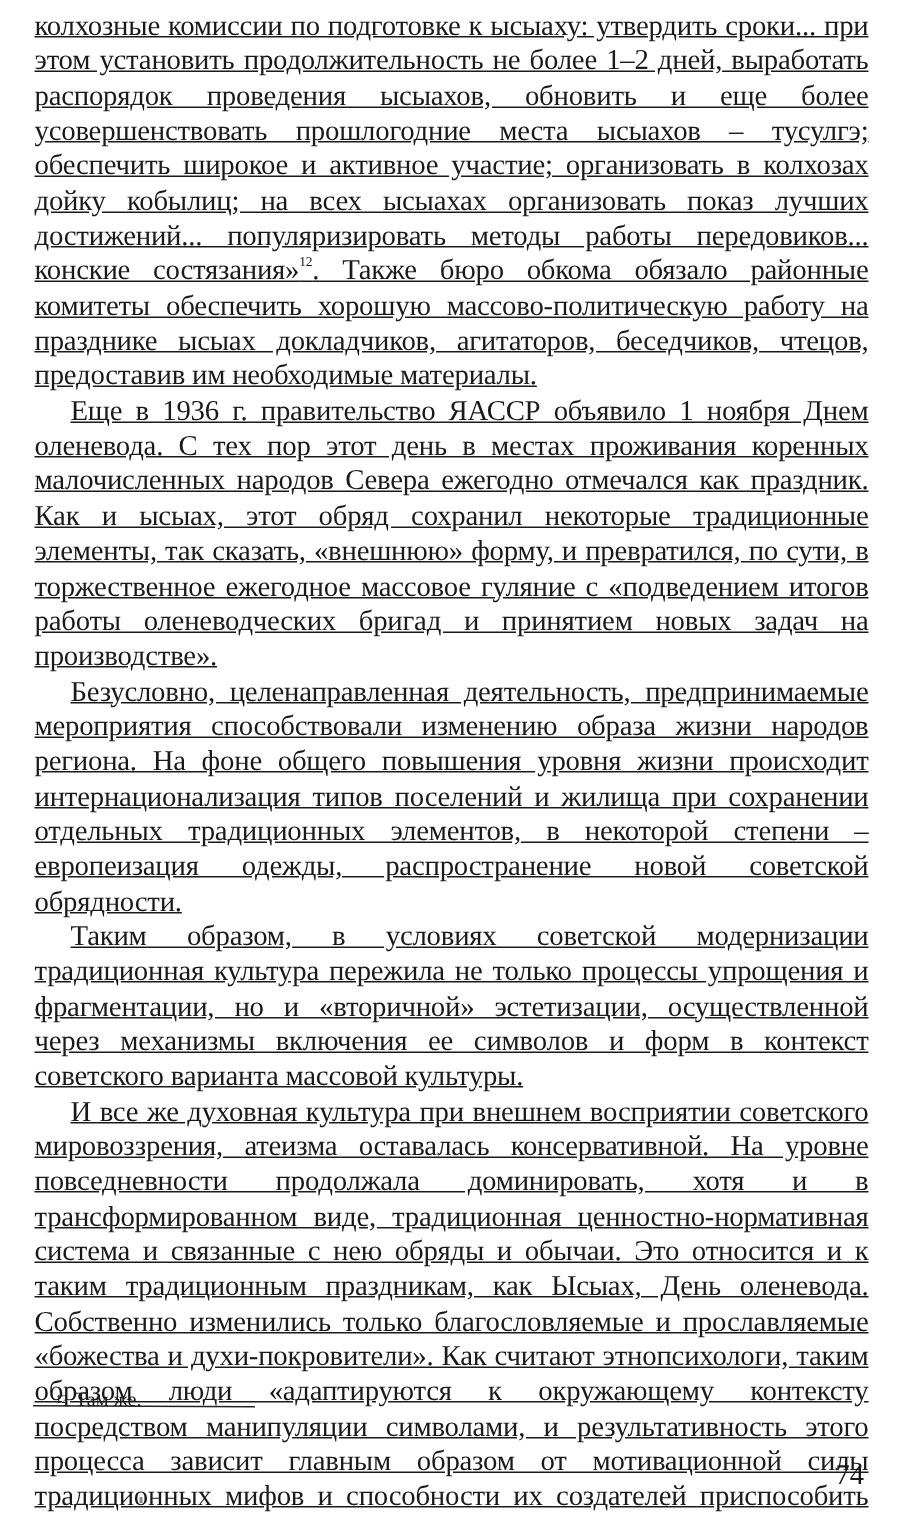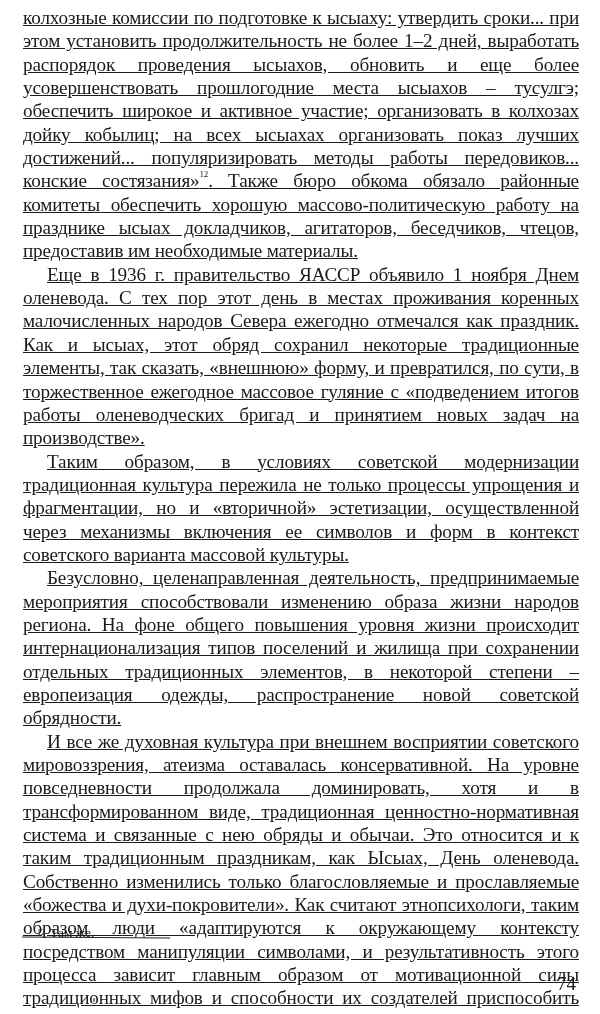--- a/index.html
+++ b/index.html
@@ -27,22 +27,22 @@
     position:absolute; left:557px; top:972px; font-size:19px; line-height:24px;
   }
   .speck { position:absolute; left:93px; top:998px; width:2px; height:4px; background:#888; }
 </style>
 </head>
 <body>
 
 <div class="page-body">
   <p class="cont"><span>колхозные комиссии по подготовке к ысыаху: утвердить сроки... при этом установить продолжительность не более 1–2 дней, выработать распорядок проведения ысыахов, обновить и еще более усовершенствовать прошлогодние места ысыахов – тусулгэ; обеспечить широкое и активное участие; организовать в колхозах дойку кобылиц; на всех ысыахах организовать показ лучших достижений... популяризировать методы работы передовиков... конские состязания»</span><sup class="fn">12</sup><span>. Также бюро обкома обязало районные комитеты обеспечить хорошую массово-политическую работу на празднике ысыах докладчиков, агитаторов, беседчиков, чтецов, предоставив им необходимые материалы.</span></p>
   <p>Еще в 1936 г. правительство ЯАССР объявило 1 ноября Днем оленевода. С тех пор этот день в местах проживания коренных малочисленных народов Севера ежегодно отмечался как праздник. Как и ысыах, этот обряд сохранил некоторые традиционные элементы, так сказать, «внешнюю» форму, и превратился, по сути, в торжественное ежегодное массовое гуляние с «подведением итогов работы оленеводческих бригад и принятием новых задач на производстве».</p>
+  <p>Безусловно, целенаправленная деятельность, предпринимаемые мероприятия способствовали изменению образа жизни народов региона. На фоне общего повышения уровня жизни происходит интернационализация типов поселений и жилища при сохранении отдельных традиционных элементов, в некоторой степени – европеизация одежды, распространение новой советской обрядности.</p>
   <p>Таким образом, в условиях советской модернизации традиционная культура пережила не только процессы упрощения и фрагментации, но и «вторичной» эстетизации, осуществленной через механизмы включения ее символов и форм в контекст советского варианта массовой культуры.</p>
-  <p>Безусловно, целенаправленная деятельность, предпринимаемые мероприятия способствовали изменению образа жизни народов региона. На фоне общего повышения уровня жизни происходит интернационализация типов поселений и жилища при сохранении отдельных традиционных элементов, в некоторой степени – европеизация одежды, распространение новой советской обрядности.</p>
   <p>И все же духовная культура при внешнем восприятии советского мировоззрения, атеизма оставалась консервативной. На уровне повседневности продолжала доминировать, хотя и в трансформированном виде, традиционная ценностно-нормативная система и связанные с нею обряды и обычаи. Это относится и к таким традиционным праздникам, как Ысыах, День оленевода. Собственно изменились только благословляемые и прославляемые «божества и духи-покровители». Как считают этнопсихологи, таким образом люди «адаптируются к окружающему контексту посредством манипуляции символами, и результативность этого процесса зависит главным образом от мотивационной силы традиционных мифов и способности их создателей приспособить старую символику к новым ситуациям».</p>
 </div>
 
 <div class="fn-rule"></div>
 
 <div class="footnote">
   <sup>12</sup><span>Там же.</span>
 </div>
 
 <div class="page-number">74</div>

